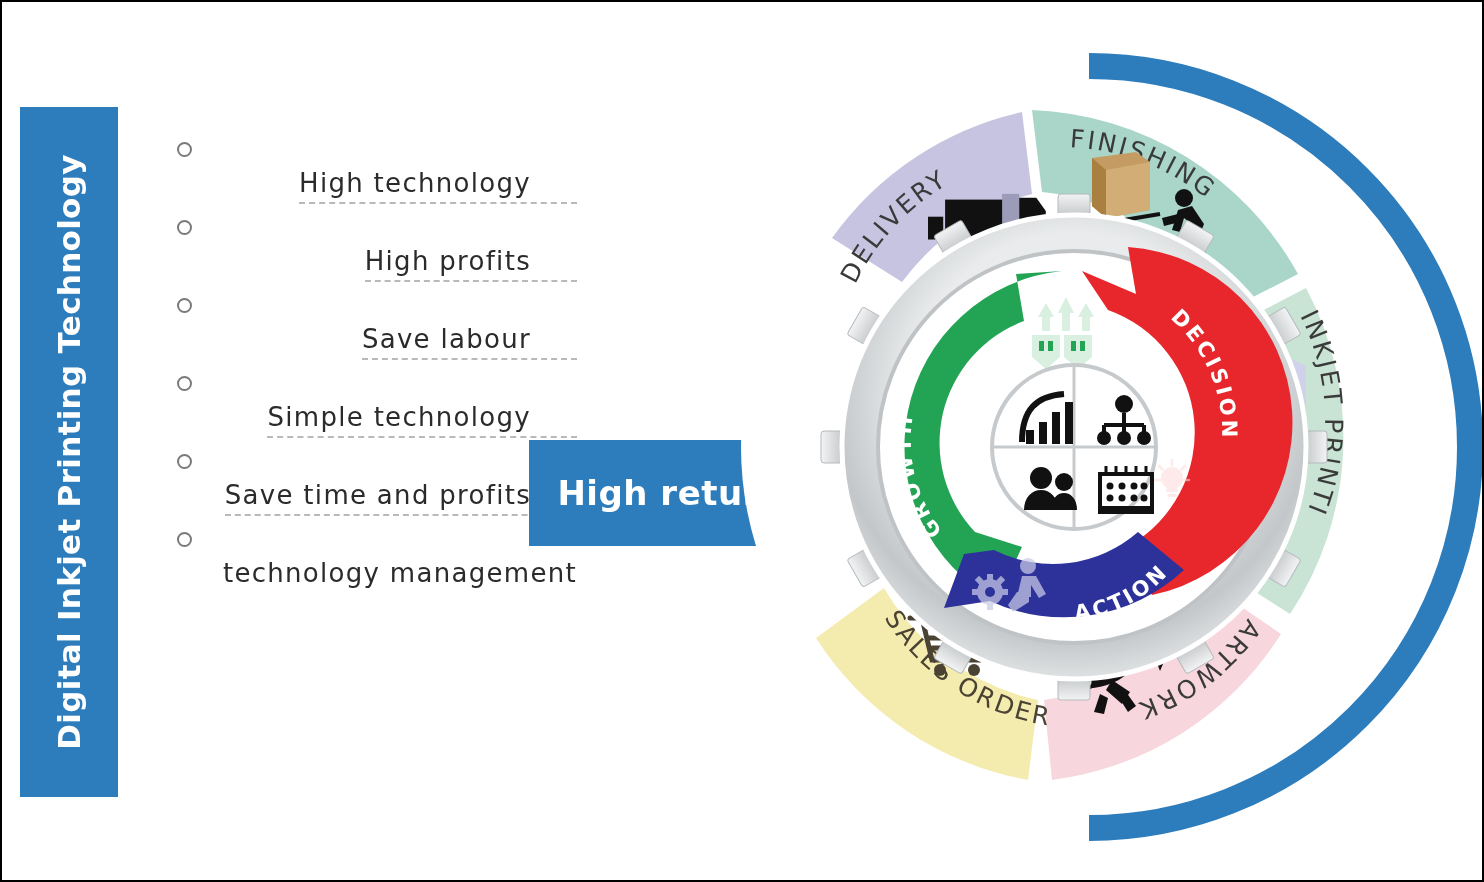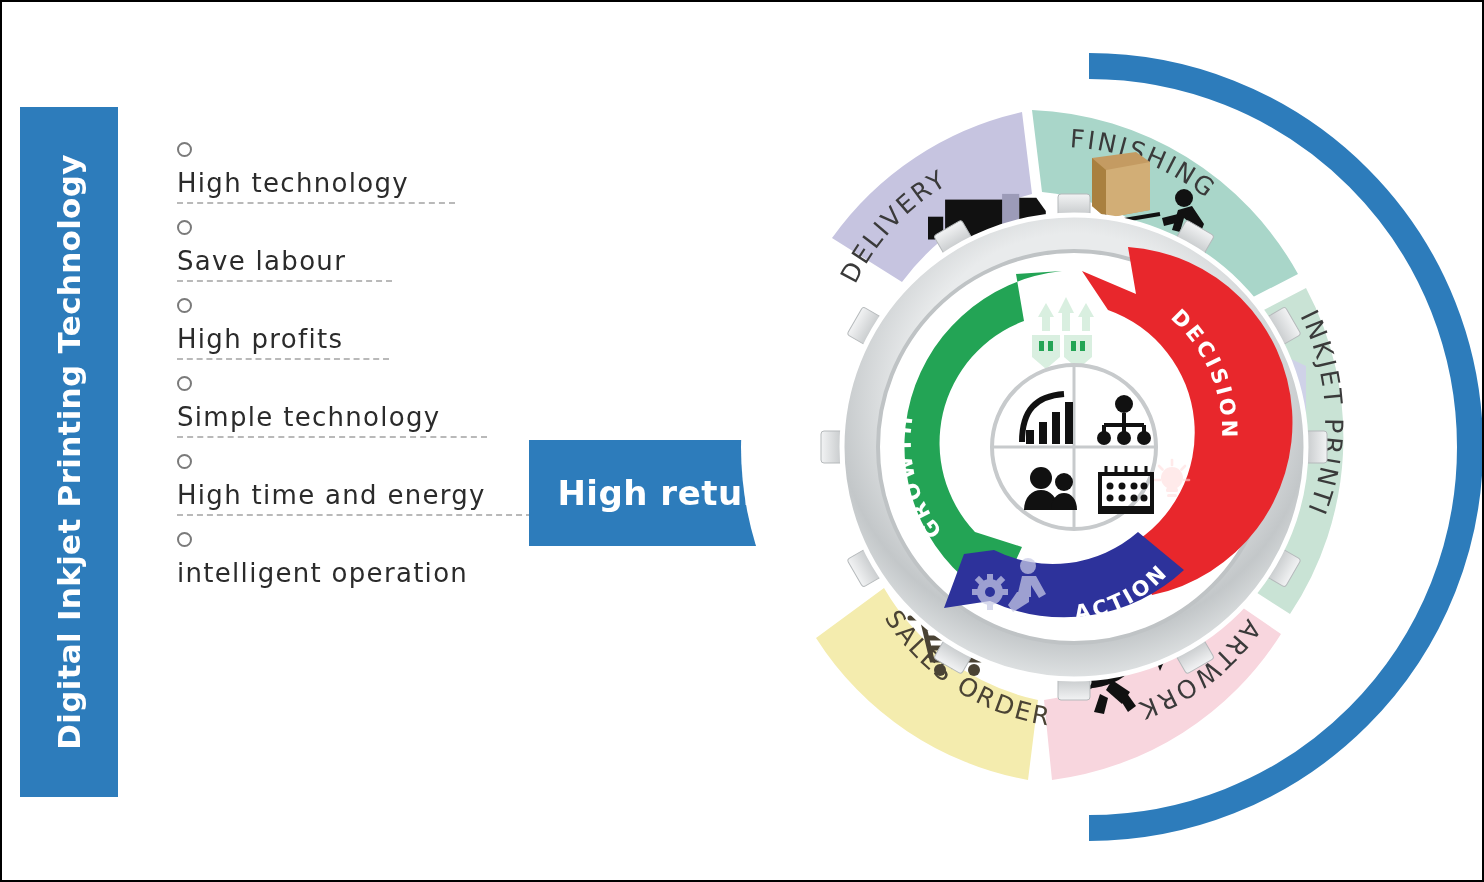--- a/index.html
+++ b/index.html
@@ -15,21 +15,21 @@
 
   
   .title-bar{position:absolute;left:18px;top:105px;width:98px;height:690px;
              background:#2d7cbb;display:flex;align-items:center;justify-content:center;}
   .title-bar span{display:block;transform:rotate(-90deg);white-space:nowrap;
                   color:#fff;font-size:31px;font-weight:bold;letter-spacing:.3px;
                   font-family:"DejaVu Sans",sans-serif;}
 
   
   .feature-list{position:absolute;left:175px;top:140px;width:400px;}
-  .feature-item{position:relative;margin-bottom:16px;}
+  .feature-item{position:relative;margin-bottom:16px;text-align:right;}
   .bullet{display:block;width:15px;height:15px;border:2px solid #7a7a7a;border-radius:50%;
           box-sizing:border-box;margin-bottom:11px;}
   .feature-label{display:inline-block;font-size:26px;color:#2b2b2b;letter-spacing:1.3px;
                  font-family:"DejaVu Sans",sans-serif;padding-bottom:4px;white-space:nowrap;}
   .feature-item.dashed .feature-label{border-bottom:2px dashed #b9b9b9;padding-right:46px;}
 
   
   .badge{position:absolute;left:527px;top:438px;width:284px;height:106px;background:#2d7cbb;
          display:flex;align-items:center;justify-content:center;}
   .badge span{color:#fff;font-size:34px;font-weight:bold;letter-spacing:.5px;
@@ -57,37 +57,37 @@
     <span>Digital Inkjet Printing Technology</span>
   </div>
 
   <div class="feature-list">
     <div class="feature-item dashed">
       <span class="bullet"></span>
       <span class="feature-label">High technology</span>
     </div>
     <div class="feature-item dashed">
       <span class="bullet"></span>
+      <span class="feature-label">High profits</span>
+    </div>
+    <div class="feature-item dashed">
+      <span class="bullet"></span>
       <span class="feature-label">Save labour</span>
     </div>
     <div class="feature-item dashed">
       <span class="bullet"></span>
-      <span class="feature-label">High profits</span>
+      <span class="feature-label">Simple technology</span>
     </div>
     <div class="feature-item dashed">
       <span class="bullet"></span>
-      <span class="feature-label">Simple technology</span>
-    </div>
-    <div class="feature-item dashed">
-      <span class="bullet"></span>
-      <span class="feature-label">High time and energy</span>
+      <span class="feature-label">Save time and profits</span>
     </div>
     <div class="feature-item">
       <span class="bullet"></span>
-      <span class="feature-label">intelligent operation</span>
+      <span class="feature-label">technology management</span>
     </div>
   </div>
 
   <div class="badge">
     <span>High return</span>
   </div>
 
   <div class="wheel">
   <svg viewBox="0 0 730 810" xmlns="http://www.w3.org/2000/svg">
     <defs>

